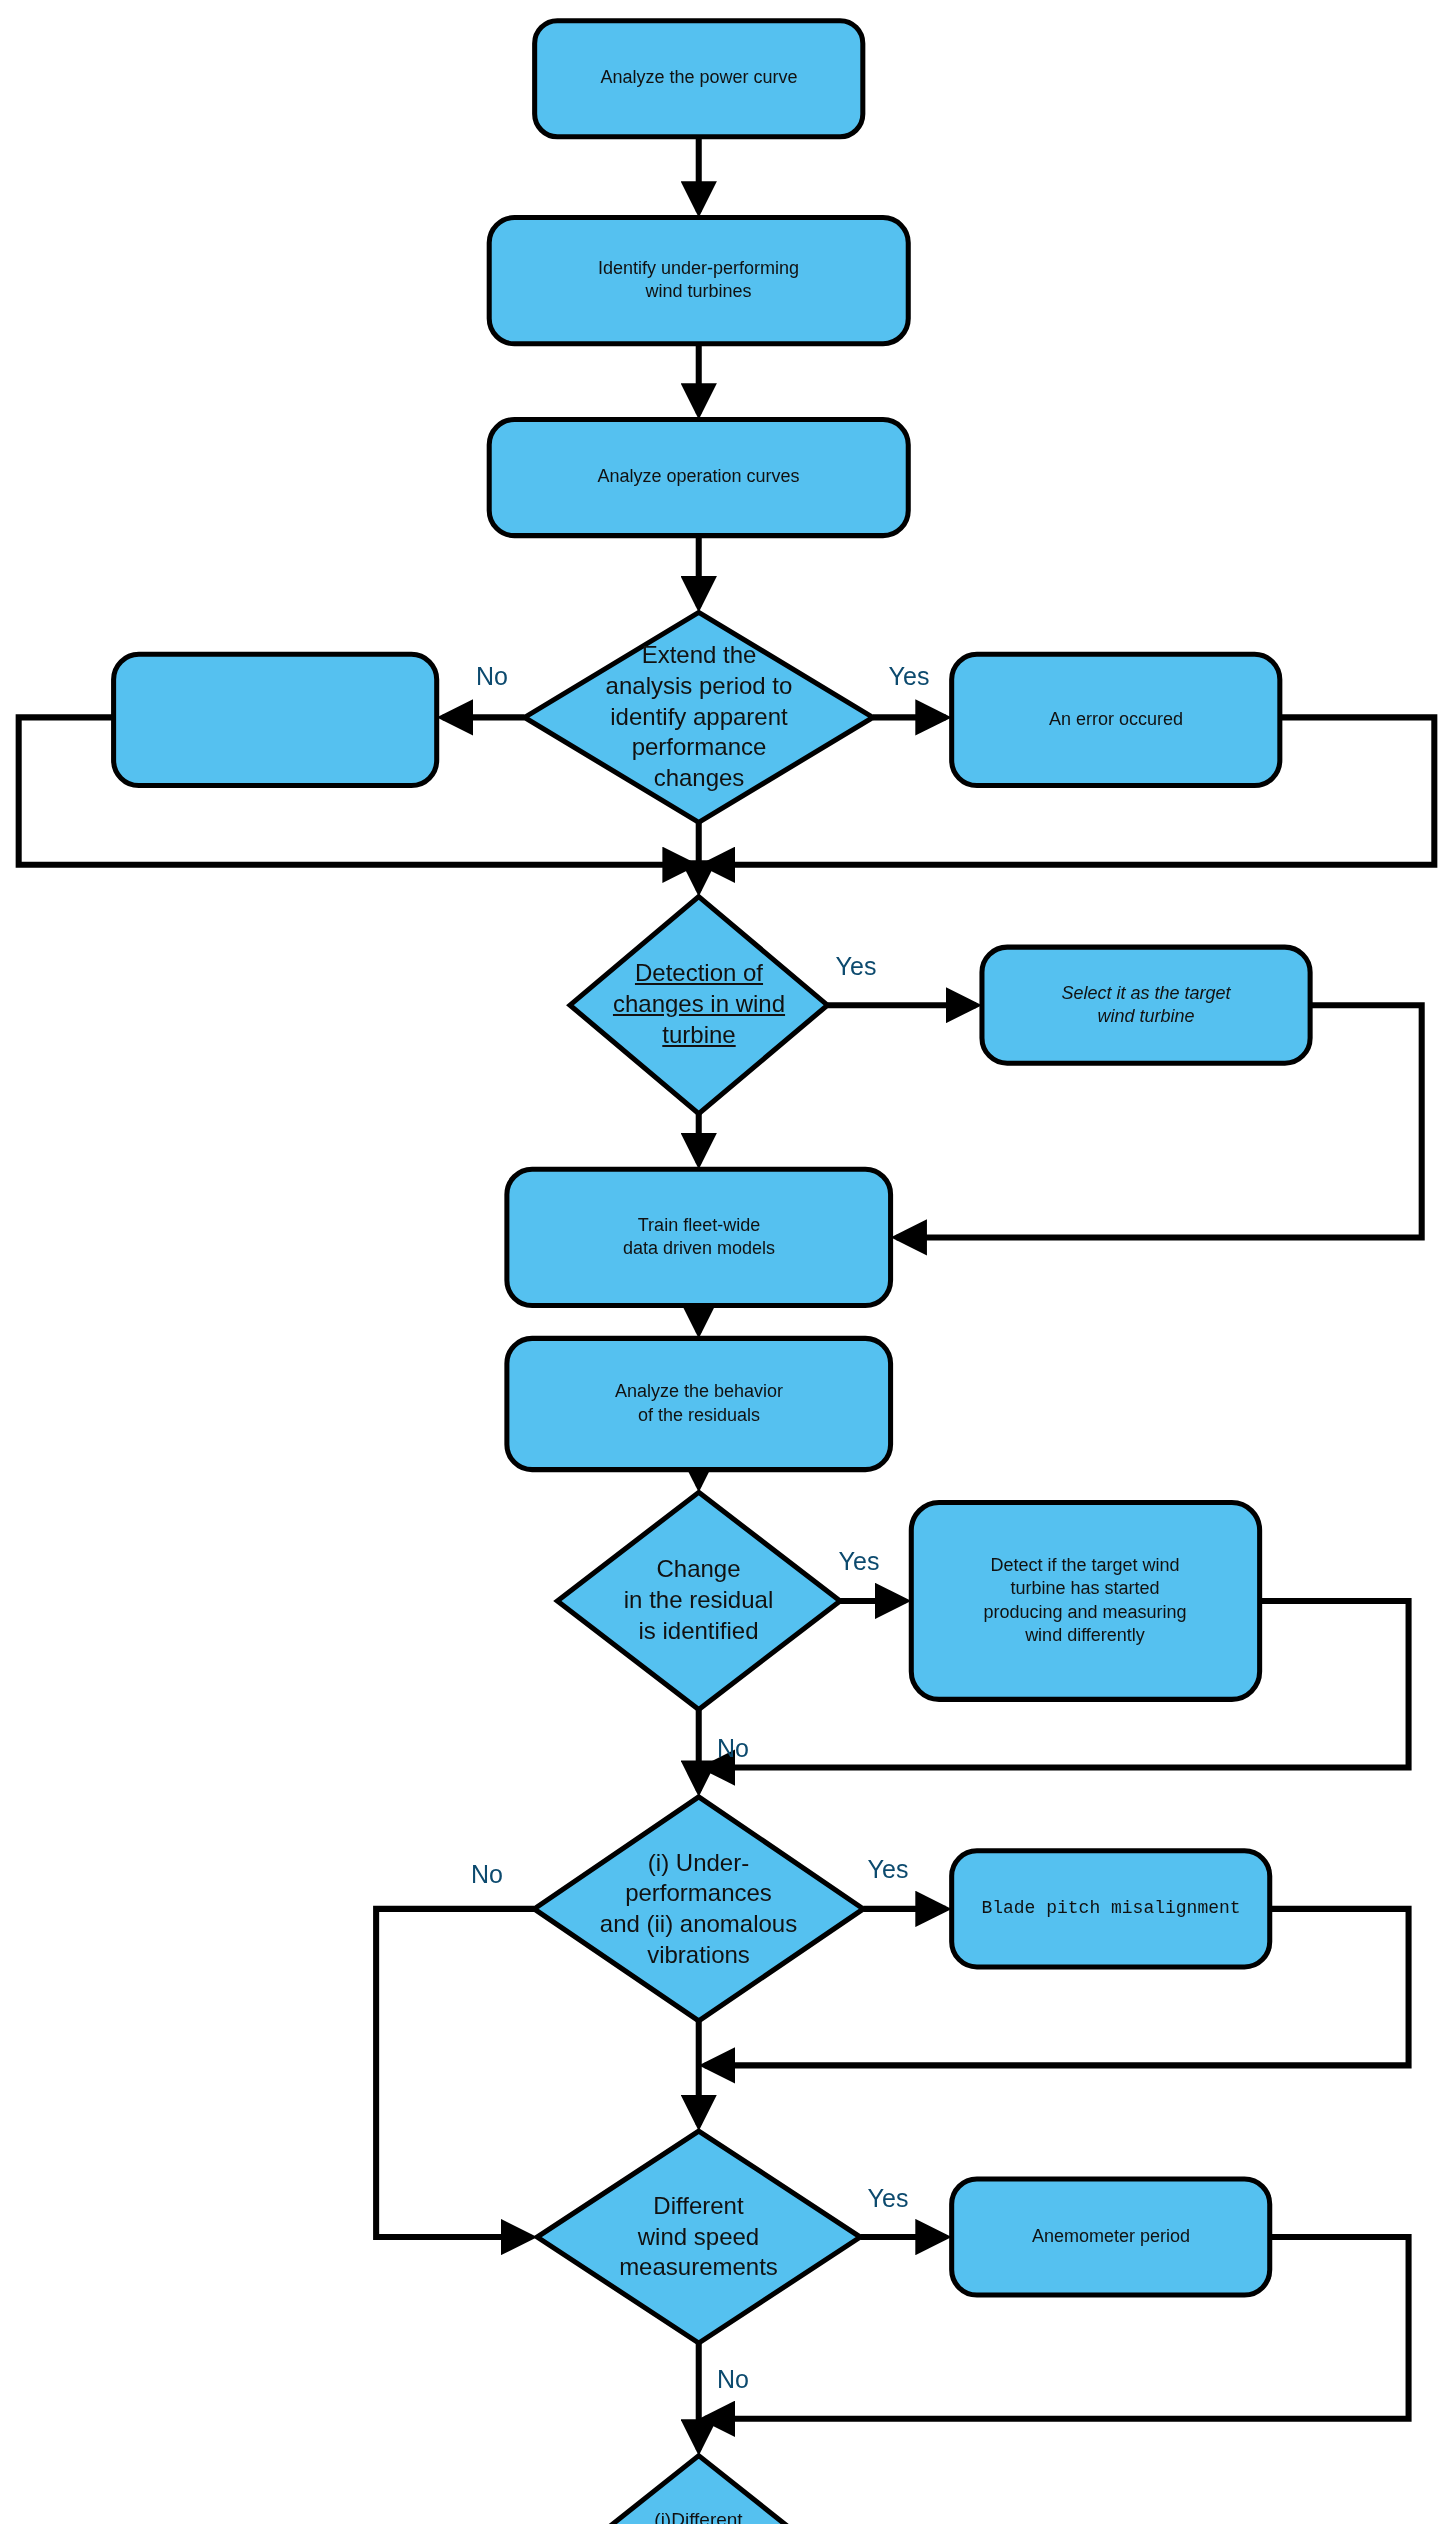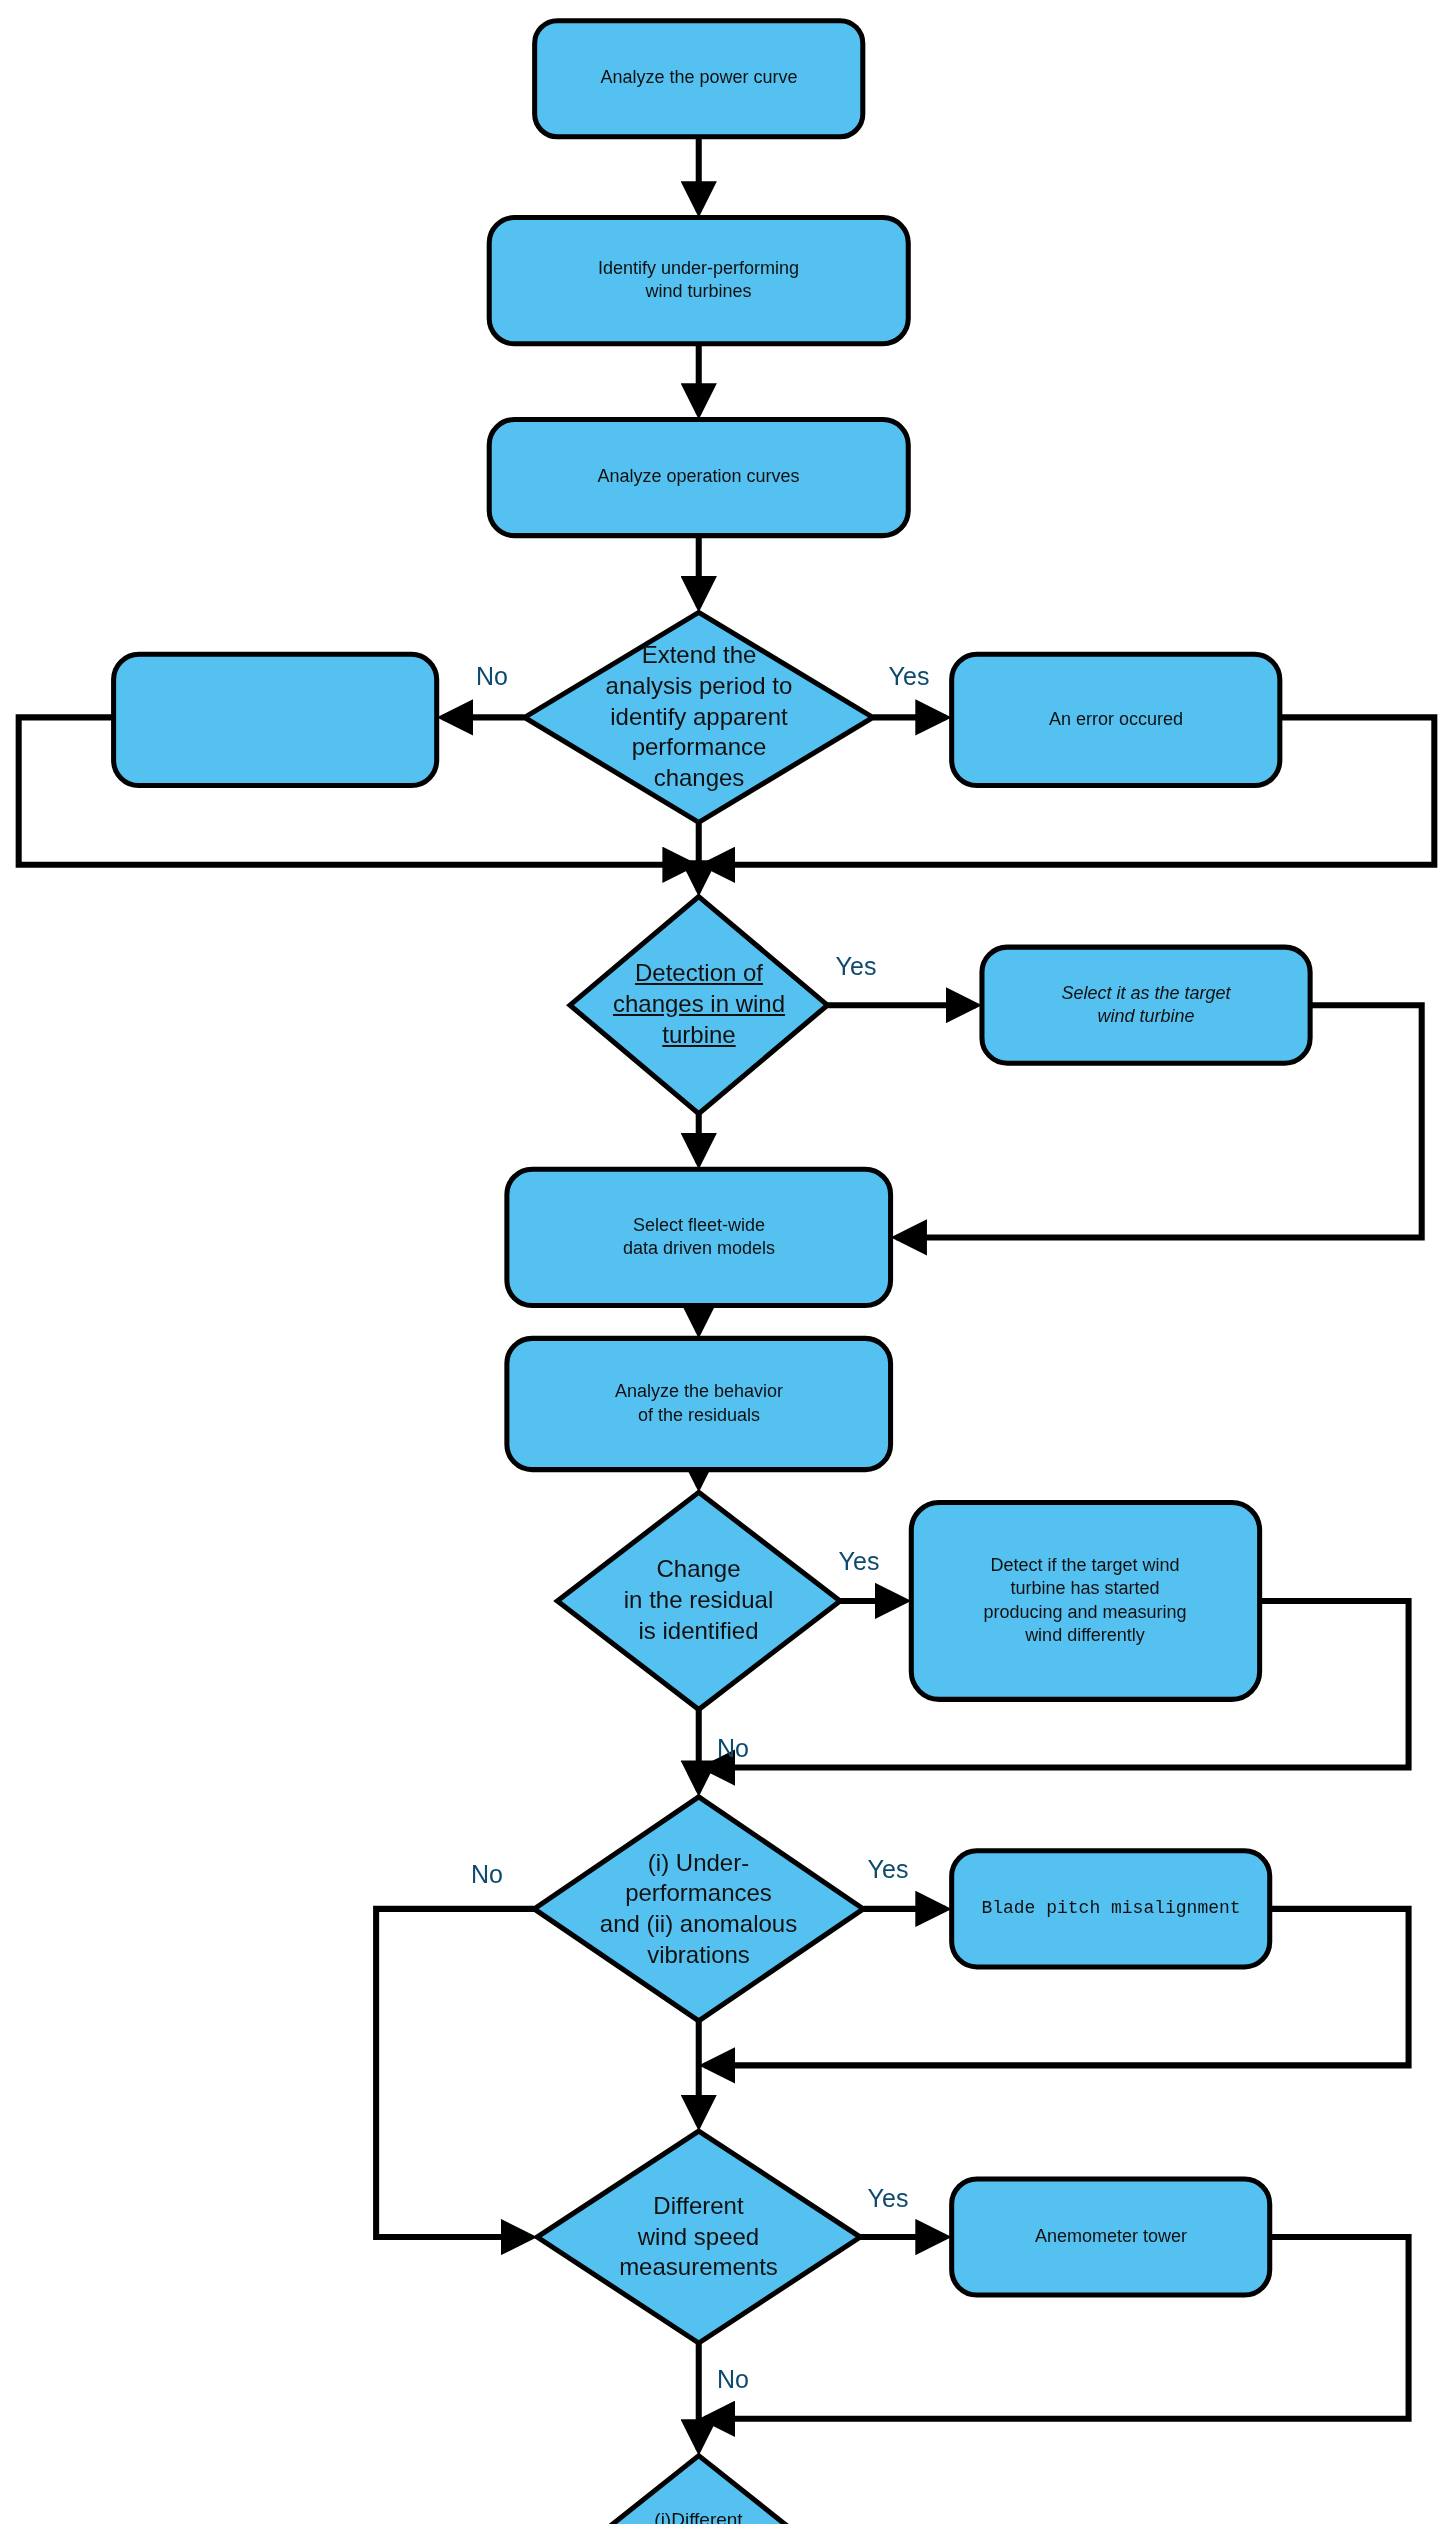--- a/index.html
+++ b/index.html
@@ -113,40 +113,40 @@
 analysis period to
 identify apparent
 performance
 changes</div>
   <div class="node-text" style="left:952px; top:654px; width:328px; height:131px;">An error occured</div>
   <div class="node-text small" style="left:570px; top:896px; width:258px; height:217px;text-decoration:underline;">Detection of
 changes in wind
 turbine</div>
   <div class="node-text" style="left:982px; top:947px; width:328px; height:116px;font-style:italic;">Select it as the target
 wind turbine</div>
-  <div class="node-text" style="left:507px; top:1169px; width:384px; height:136px;">Select fleet-wide
+  <div class="node-text" style="left:507px; top:1169px; width:384px; height:136px;">Train fleet-wide
 data driven models</div>
   <div class="node-text" style="left:507px; top:1338px; width:384px; height:131px;">Analyze the behavior
 of the residuals</div>
   <div class="node-text" style="left:911px; top:1502px; width:348px; height:197px;">Detect if the target wind
 turbine has started
 producing and measuring
 wind differently</div>
   <div class="node-text small" style="left:557px; top:1492px; width:283px; height:217px;">Change
 in the residual
 is identified</div>
   <div class="node-text small" style="left:534px; top:1797px; width:329px; height:224px;">(i) Under-
 performances
 and (ii) anomalous
 vibrations</div>
   <div class="node-text" style="left:952px; top:1851px; width:318px; height:116px;font-family:Liberation Mono, monospace;">Blade pitch misalignment</div>
   <div class="node-text small" style="left:537px; top:2131px; width:323px; height:212px;">Different
 wind speed
 measurements</div>
-  <div class="node-text" style="left:526px; top:2456px; width:345px; height:275px; left:952px; top:2179px; width:318px; height:116px;">Anemometer tower</div>
+  <div class="node-text" style="left:526px; top:2456px; width:345px; height:275px; left:952px; top:2179px; width:318px; height:116px;">Anemometer period</div>
   <div class="node-text small" style="left:526px; top:2456px; width:345px; height:275px; font-size:19px;">(i)Different
 wind speed
 measurements,
 (ii) under-performance
 and (iii) increased level
 of tower
 vibrations</div>
 
   <span class="edge-label" style="left:492px; top:676px;">No</span>
   <span class="edge-label" style="left:909px; top:676px;">Yes</span>

